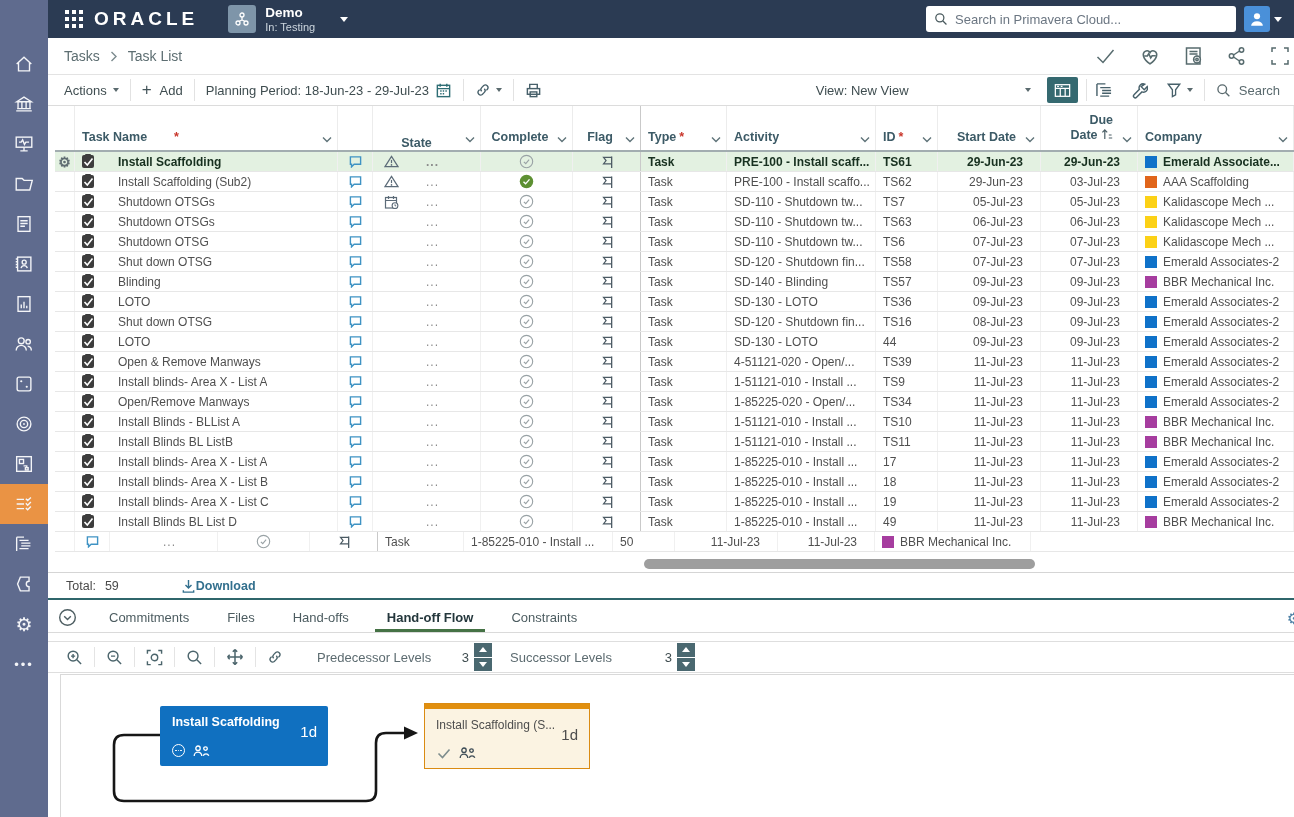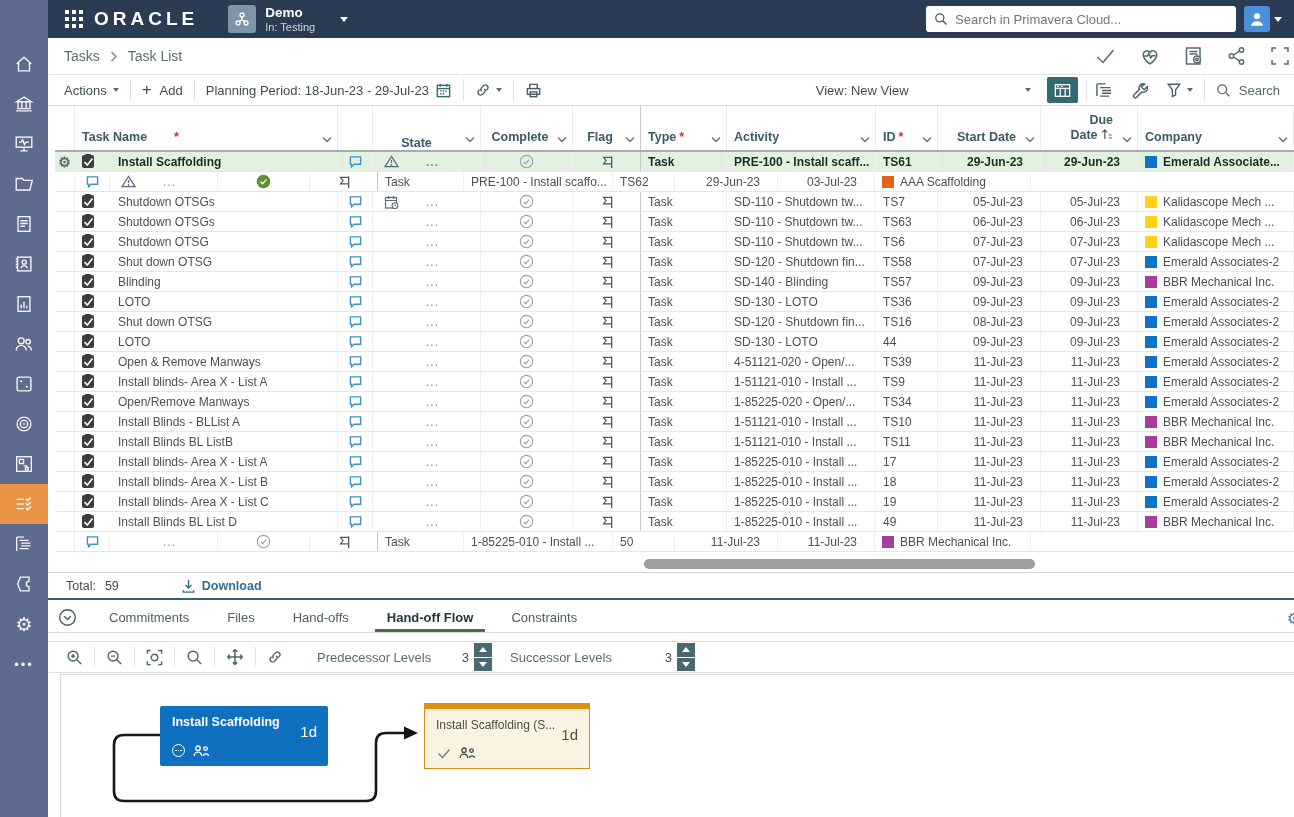--- a/index.html
+++ b/index.html
@@ -83,21 +83,21 @@
   .task-ic { width:12px; height:13px; background:#3d3d3d; border-radius:2px; position:relative; flex:none; display:flex; align-items:center; justify-content:center; }
   .task-ic::before { content:""; position:absolute; top:-1px; left:3px; width:6px; height:2px; background:#3d3d3d; border-radius:1px; }
   .swatch { width:12px; height:12px; flex:none; }
   .rowgear { color:#5f6d72; font-size:14px; }
   .hthumb { position:absolute; left:644px; top:559px; width:391px; height:10px; background:#9e9e9e; border-radius:5px; cursor:pointer; }
 
   
   .totalbar { position:absolute; left:48px; top:572px; right:0; height:28px; border-top:1px solid #d5d5d5; border-bottom:2px solid #2f666b; display:flex; align-items:center; font-size:12.5px; color:#4a4a4a; background:#fff; }
   .total-label { margin-left:18px; }
   .total-value { margin-left:9px; }
-  .dl { margin-left:62px; display:flex; align-items:center; gap:6px; color:#33708e; font-weight:700; cursor:pointer; }
+  .dl { margin-left:62px; display:flex; align-items:center; color:#33708e; font-weight:700; cursor:pointer; }
   .dl svg { stroke:#33708e; fill:none; stroke-width:1.5; }
 
   
   .tabbar { position:absolute; left:48px; top:602px; right:0; height:31px; border-bottom:1px solid #dadada; display:flex; align-items:center; background:#fff; }
   .tab-collapse { margin-left:10px; color:#4e5e62; cursor:pointer; }
   .tab-collapse svg { stroke:currentColor; fill:none; stroke-width:1.4; }
   .tab { height:100%; display:flex; align-items:center; padding:0 6px; margin-left:26px; position:relative; font-size:13px; color:#4c5c60; cursor:pointer; }
   .tab.active { font-weight:700; color:#24373c; }
   .tab.active::after { content:""; position:absolute; left:-6px; right:-6px; bottom:0; height:3.5px; background:#457245; }
   .tab-gear { position:absolute; right:-7px; top:7px; color:#4b7fa5; font-size:16px; }
@@ -581,20 +581,28 @@
         <div class="tc c8">TS61</div>
         <div class="tc c9">29-Jun-23</div>
         <div class="tc c10">29-Jun-23</div>
         <div class="tc c11">
           <span class="swatch" style="background:#0f72c9"></span>
           <span style="overflow:hidden;">Emerald Associate...</span>
         </div>
       </div>
       <div class="trow">
         <div class="tc c0"></div>
+        <div class="tc c1">
+          <span class="task-ic">
+            <svg width="11" height="10" viewBox="0 0 11 10">
+              <path d="M1.5 5 L4.3 8 L9.5 1.5" fill="none" stroke="#fff" stroke-width="1.6"></path>
+            </svg>
+          </span>
+          <span style="overflow:hidden;text-overflow:ellipsis;">Install Scaffolding (Sub2)</span>
+        </div>
         <div class="tc c2">
           <span>
             <svg width="13" height="13" viewBox="0 0 14 13">
               <path d="M1.5 1.5 h11 v8 h-7 l-2.8 2.8 v-2.8 h-1.2 z" fill="none" stroke="#3f93c4" stroke-width="1.5"></path>
             </svg>
           </span>
         </div>
         <div class="tc c3">
           <span class="state-ic">
             <svg width="15" height="13" viewBox="0 0 16 14">

